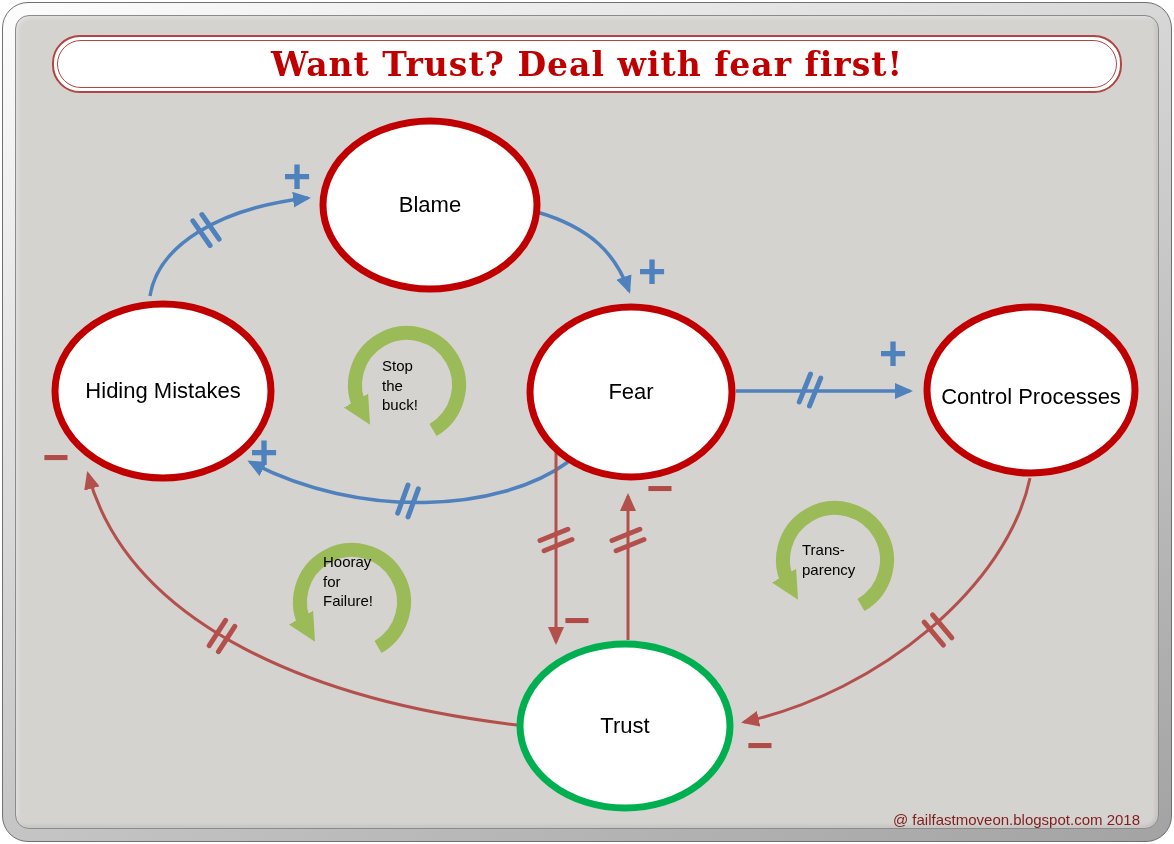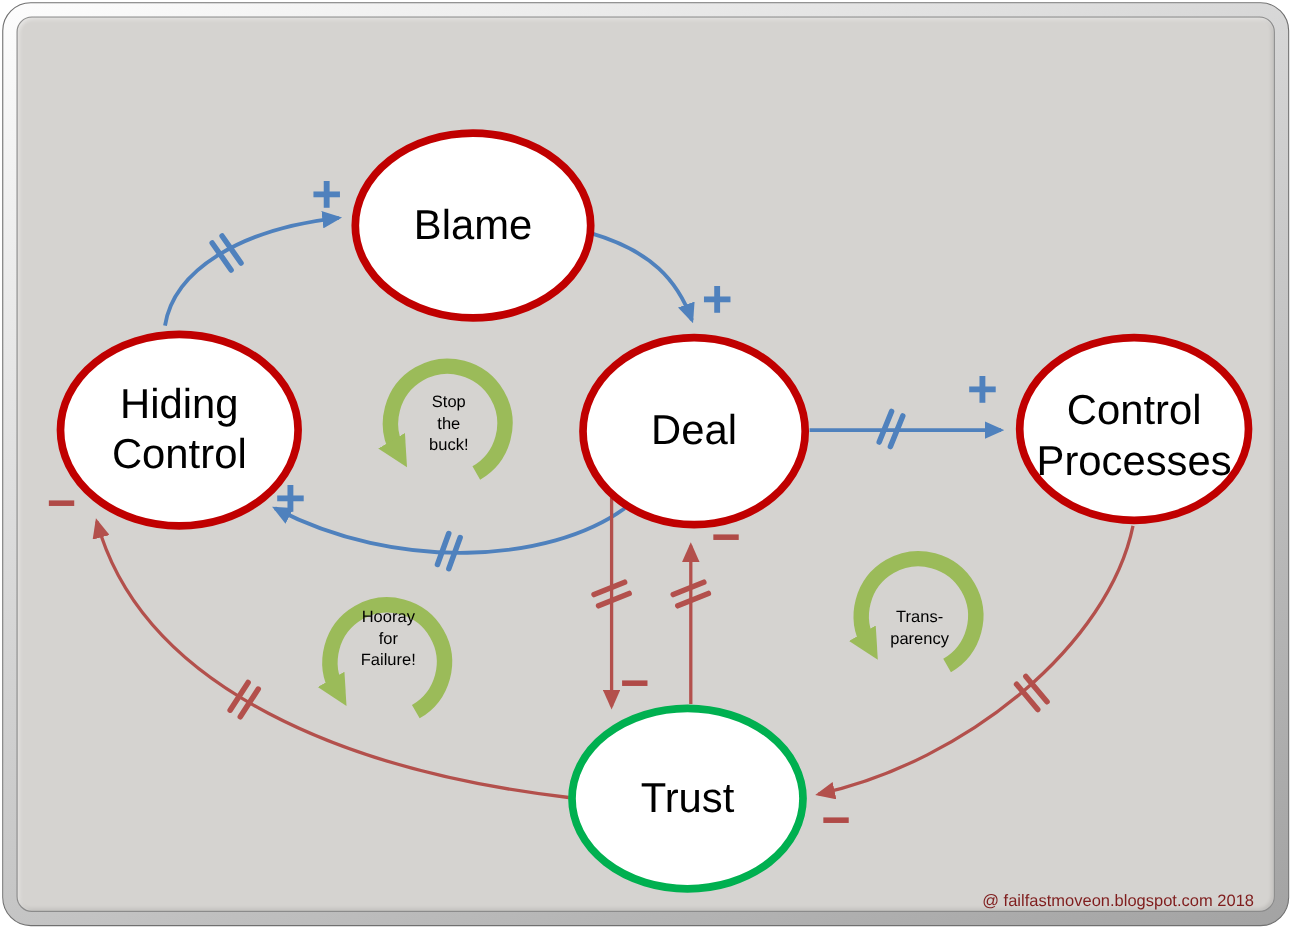--- a/index.html
+++ b/index.html
@@ -19,23 +19,23 @@
   
   .banner { position:absolute; left:52px; top:35px; right:52px; height:54px;
             background:#ffffff; border:2px solid #b04543; border-radius:28px; }
   .banner-inner { position:absolute; inset:3px; border:1px solid #b04543; border-radius:24px;
                   display:flex; align-items:center; justify-content:center; }
   .banner-title { font-family:"DejaVu Serif", serif; font-weight:bold; font-size:33px;
                   color:#c00000; letter-spacing:1px; }
 
   
   .node-label { position:absolute; transform:translate(-50%,-50%); text-align:center;
-                font-size:38px; color:#000; line-height:1.22; width:185px; }
+                font-size:22px; color:#000; line-height:1.22; width:185px; }
   .node-label.narrow { width:150px; }
-  .loop-label { position:absolute; transform:translate(-50%,-50%); text-align:center;
+  .loop-label { position:absolute; transform:translate(-50%,-50%); text-align:left;
                 font-size:15px; color:#000; line-height:1.3; }
 
   .attribution { position:absolute; right:34px; bottom:16px; font-size:15px; color:#7f1d1d; }
 
   
   .edge-blue { fill:none; stroke:#4f81bd; stroke-width:3.5; }
   .edge-red  { fill:none; stroke:#b3504c; stroke-width:3; }
   .loop-green { fill:none; stroke:#9bbb59; stroke-width:14; }
   .node-ellipse { fill:#ffffff; stroke:#c00000; stroke-width:7; }
   .node-ellipse.green { stroke:#00b050; }
@@ -119,26 +119,31 @@
     <text class="sign-plus" x="297" y="193">+</text>
     <text class="sign-plus" x="652" y="288">+</text>
     <text class="sign-plus" x="264" y="469">+</text>
     <text class="sign-plus" x="893" y="370">+</text>
     <text class="sign-minus" x="577" y="636">−</text>
     <text class="sign-minus" x="660" y="504">−</text>
     <text class="sign-minus" x="760" y="761">−</text>
     <text class="sign-minus" x="56" y="473">−</text>
   </svg>
 
+  <div class="banner">
+    <div class="banner-inner">
+      <span class="banner-title">Want Trust? Deal with fear first!</span>
+    </div>
+  </div>
 
   <div class="node-label narrow" style="left:430px; top:205px;">Blame</div>
-  <div class="node-label" style="left:163px; top:391px;">Hiding Control</div>
-  <div class="node-label narrow" style="left:631px; top:392px;">Deal</div>
+  <div class="node-label" style="left:163px; top:391px;">Hiding Mistakes</div>
+  <div class="node-label narrow" style="left:631px; top:392px;">Fear</div>
   <div class="node-label" style="left:1031px; top:397px;">Control Processes</div>
   <div class="node-label narrow" style="left:625px; top:726px;">Trust</div>
 
   <div class="loop-label" style="left:408px; top:385px; width:52px;">Stop the buck!</div>
   <div class="loop-label" style="left:353px; top:581px; width:60px;">Hooray for Failure!</div>
-  <div class="loop-label" style="left:836px; top:559px; width:68px;margin-top:12px;">Trans- parency</div>
+  <div class="loop-label" style="left:836px; top:559px; width:68px;">Trans- parency</div>
 
   <div class="attribution">@ failfastmoveon.blogspot.com 2018</div>
 
 </div>
 
 </body></html>

